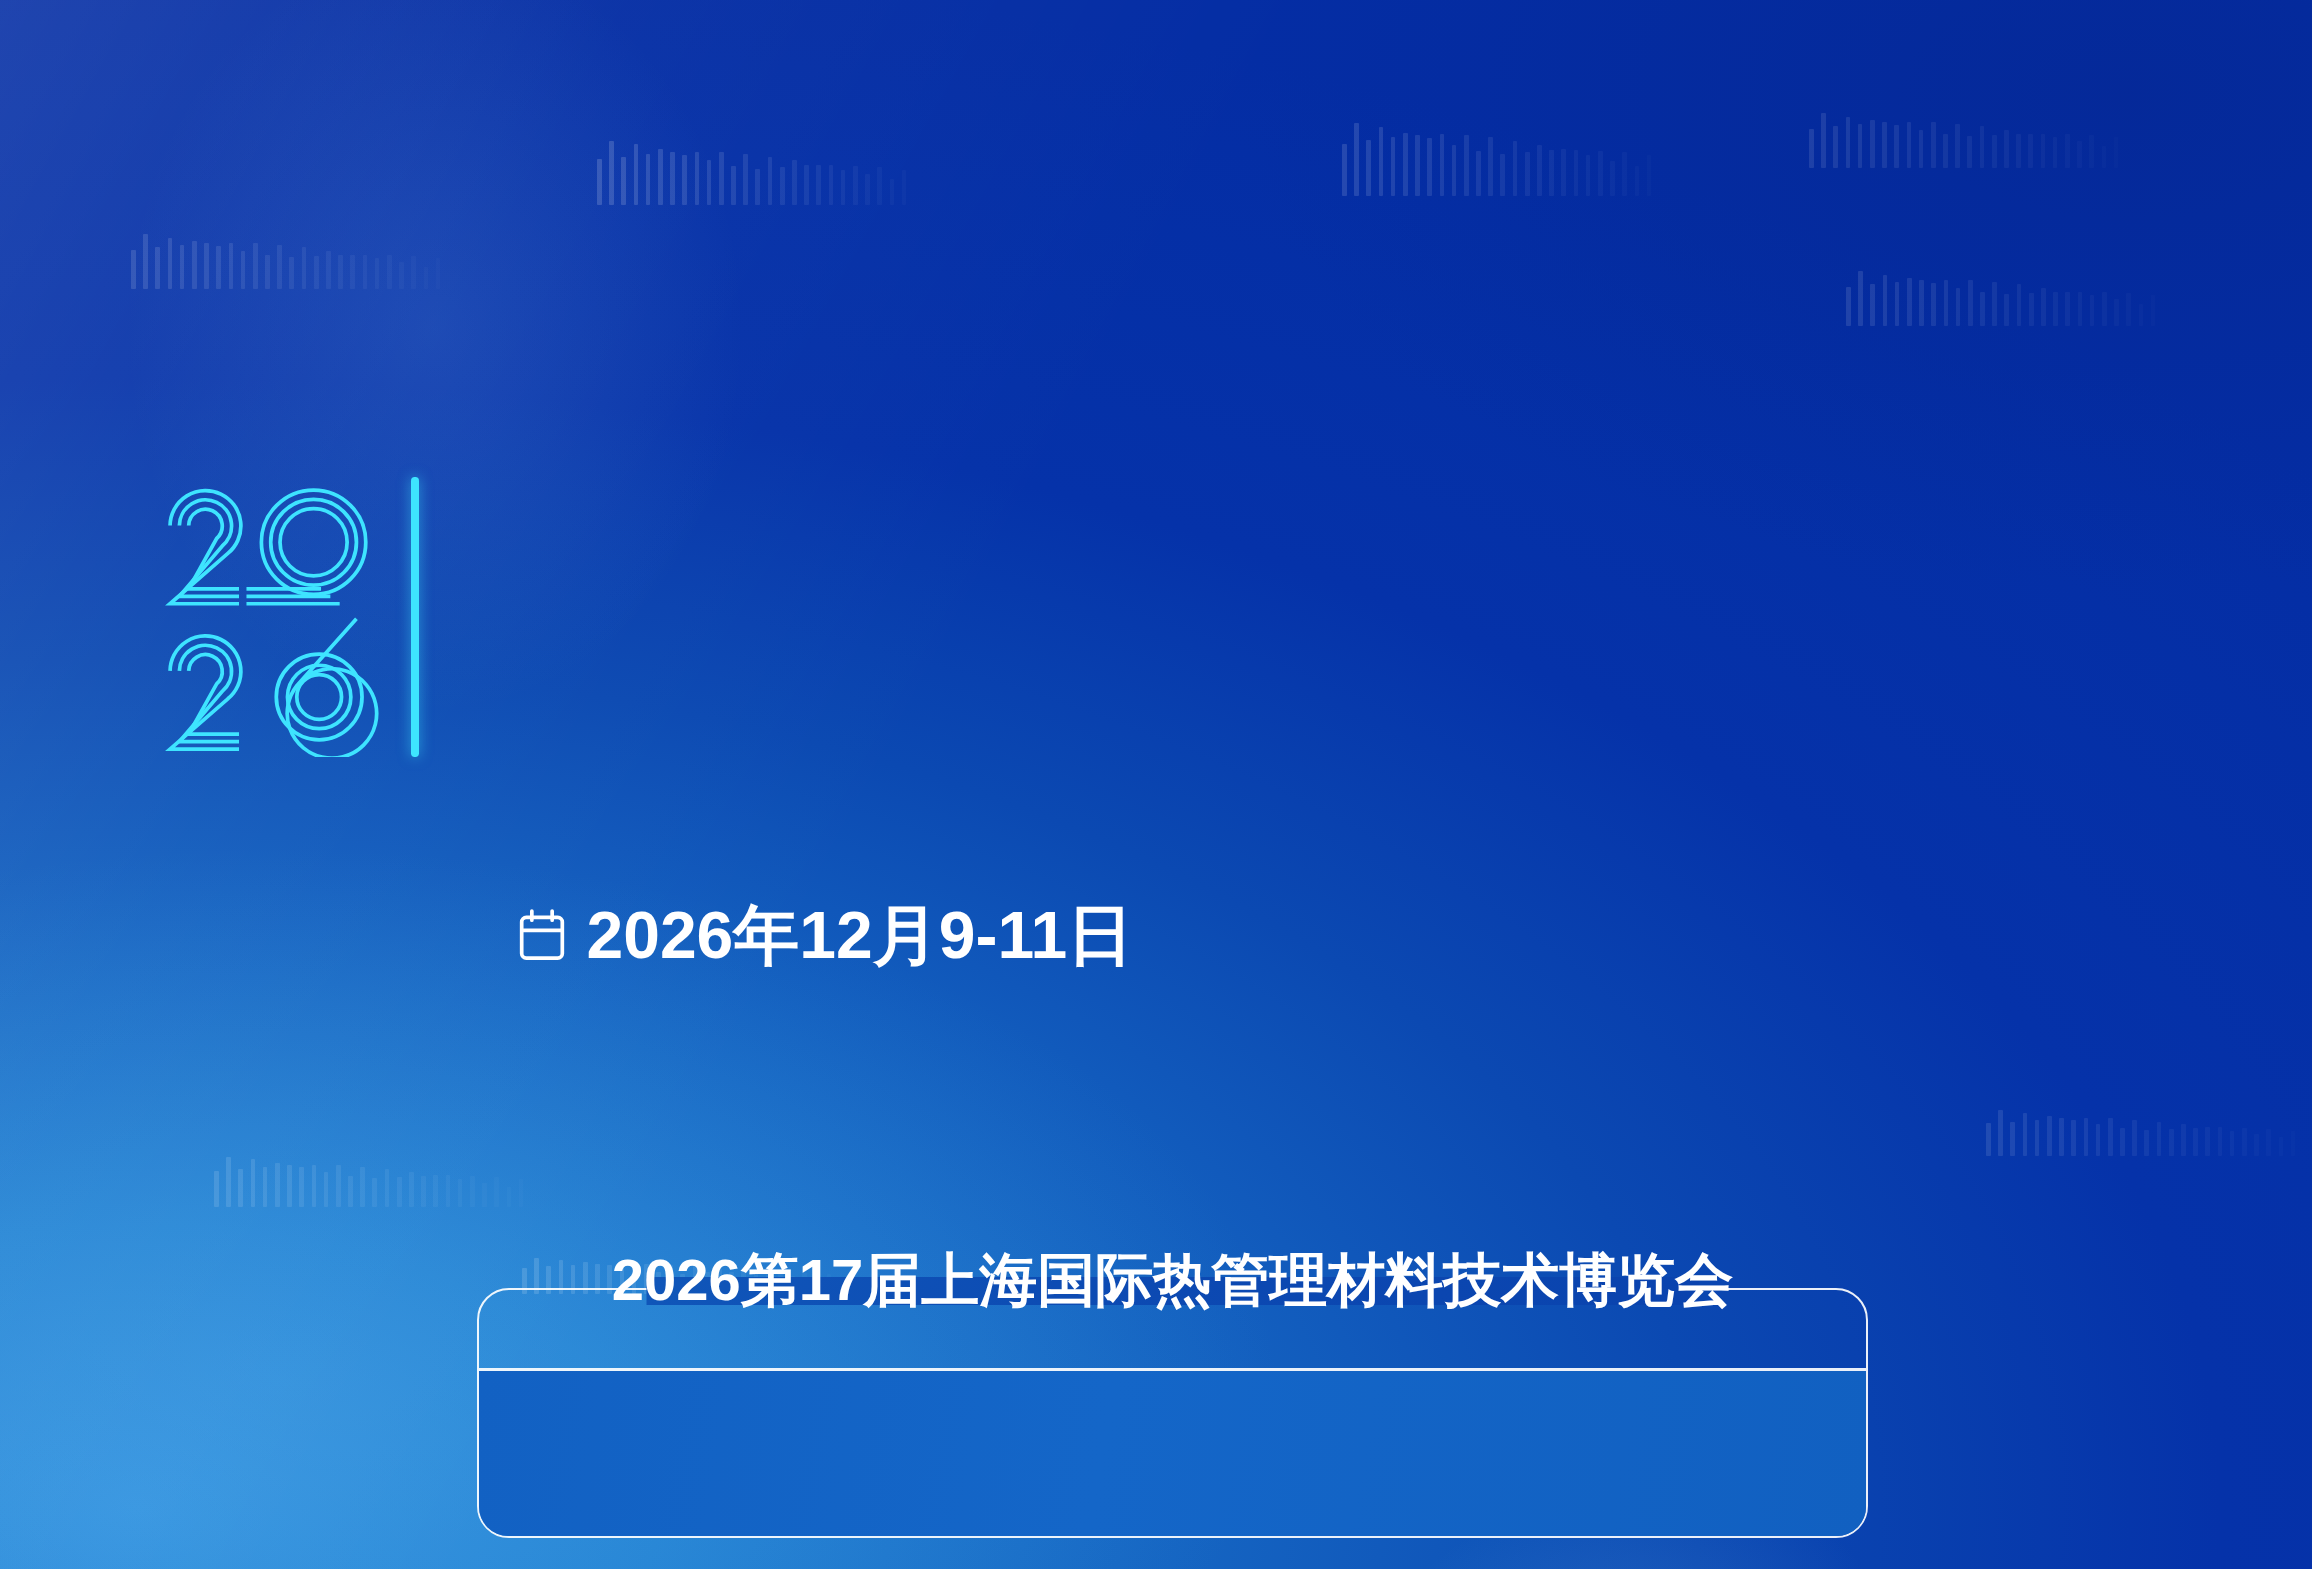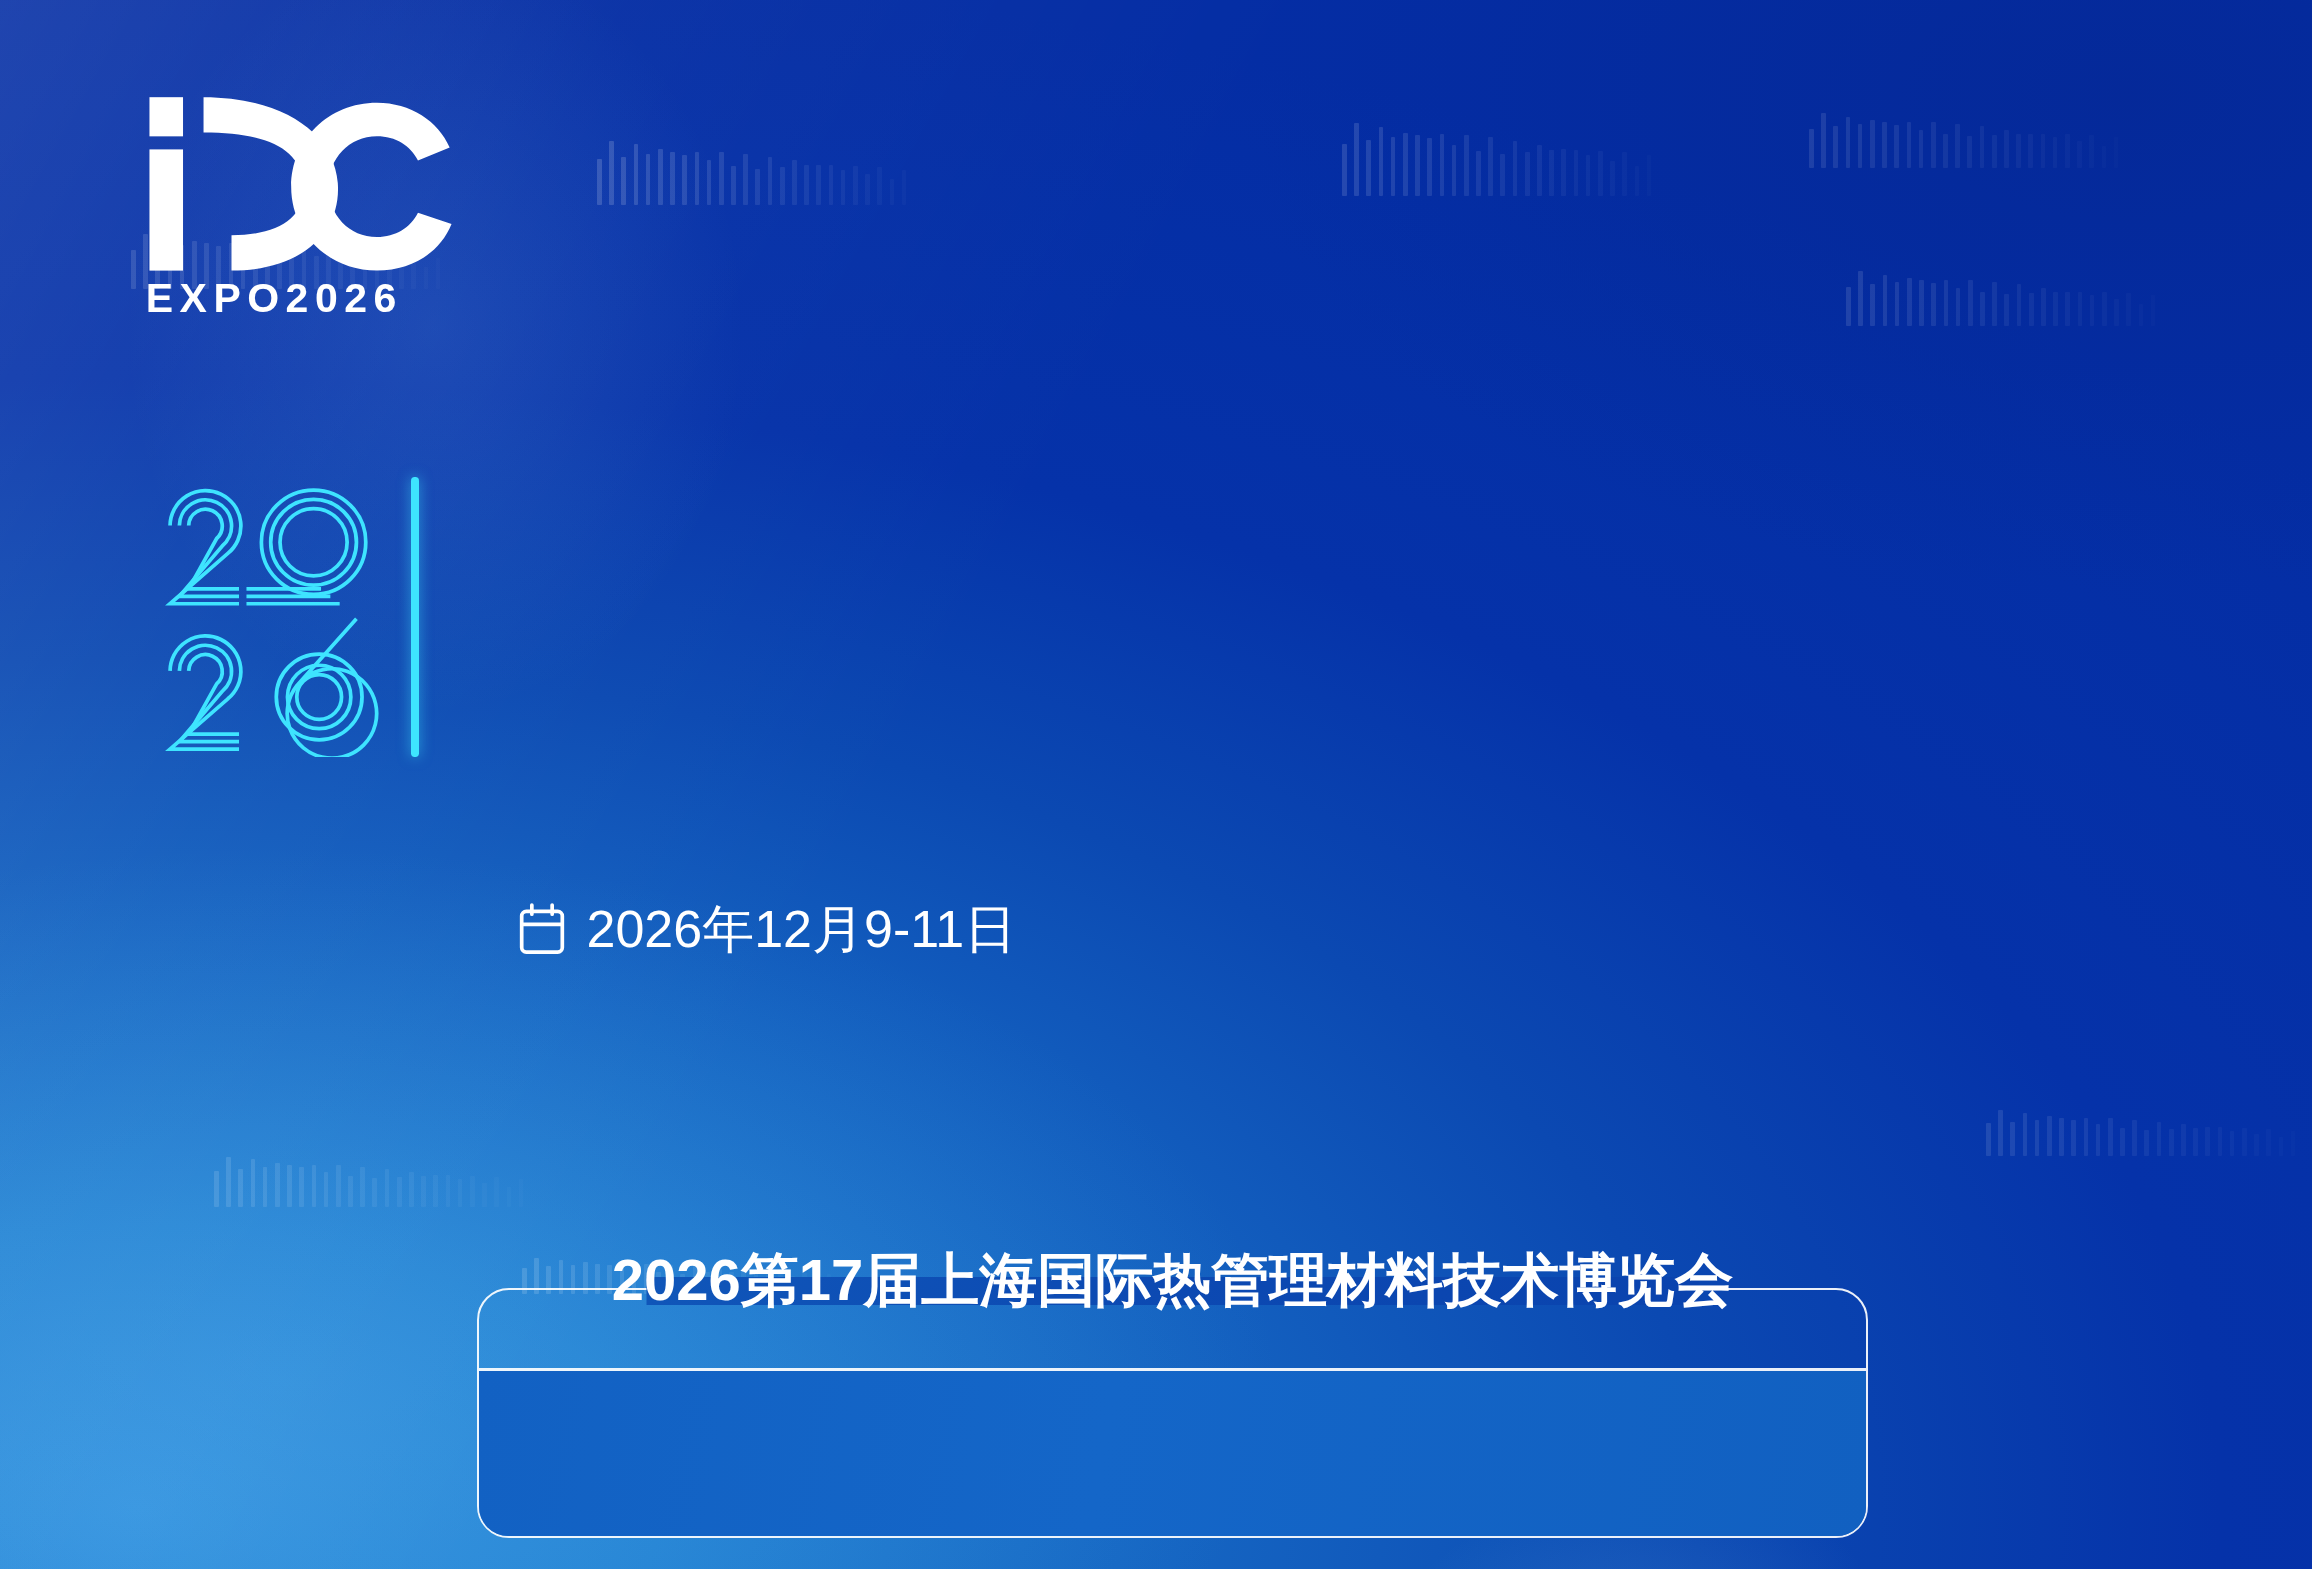--- a/index.html
+++ b/index.html
@@ -63,21 +63,21 @@
   .title-2{
     color:#ffffff;font-weight:700;font-size:97px;line-height:1;
     letter-spacing:0.9px;white-space:nowrap;
     text-shadow:0 2.8px 13px rgba(0,20,70,.30);
   }
 
   
   .meta{position:absolute;left:518px;top:902px;display:flex;align-items:center;gap:67px;}
   .meta-item{display:flex;align-items:center;gap:20.5px;}
   .meta-item .gl{display:block;width:48px;height:54px;flex:none;}
-  .meta-item .txt{color:#fff;font-weight:400;font-size:52px;line-height:1;white-space:nowrap;}
+  .meta-item .txt{color:#fff;font-weight:700;font-size:66px;line-height:1;white-space:nowrap;}
 
   
   .same-time{
     position:absolute;left:0;right:0;top:1154px;text-align:center;
     color:#ffffff;font-size:41px;font-weight:400;letter-spacing:0.9px;
   }
   .same-time .bar{display:inline-block;margin:0 9.3px;opacity:.9;}
 
   
   .frame{
@@ -340,38 +340,20 @@
       <i style="height: 29px; opacity: 0.39;"></i>
       <i style="height: 29px; opacity: 0.35;"></i>
       <i style="height: 25px; opacity: 0.32;"></i>
       <i style="height: 28px; opacity: 0.29;"></i>
       <i style="height: 22.4px; opacity: 0.25;"></i>
       <i style="height: 27px; opacity: 0.22;"></i>
       <i style="height: 18.6px; opacity: 0.18;"></i>
       <i style="height: 25px; opacity: 0.15;"></i>
     </div>
 
-  <div class="logo">
-    <svg viewBox="0 0 340 200" aria-hidden="true">
-
-      <rect x="8" y="12" width="36" height="42" fill="#ffffff"></rect>
-
-      <rect x="8" y="68" width="36" height="130" fill="#ffffff"></rect>
-
-      <path d="M62 14 h34 v184 h-34 z" fill="#ffffff" opacity="0"></path>
-      <path d="M66 12 C150 12 206 50 210 104 C214 158 170 198 96 198
-               L96 160 C148 160 176 140 173 106 C170 66 132 50 66 50 Z" fill="#ffffff"></path>
-
-      <path d="M330 66 C318 38 288 18 252 18 C200 18 160 58 160 108
-               C160 158 200 198 252 198 C290 198 320 178 332 148
-               L296 136 C288 152 272 162 252 162 C222 162 200 138 200 108
-               C200 78 222 54 252 54 C272 54 288 64 296 80 Z" fill="#ffffff"></path>
-    </svg>
-    <div class="expo-word">EXPO2026</div>
-  </div>
 
   <div class="headline">
 
     <div class="year-mark">
       <svg viewBox="0 0 250 300" aria-hidden="true">
         <g fill="none" stroke="#3ee4ff" stroke-width="4">
 
           <g>
             <path d="M14 52 a38 38 0 1 1 62 30 L14 136 h74"></path>
             <path d="M24 52 a28 28 0 1 1 46 22 L24 128 h64"></path>

